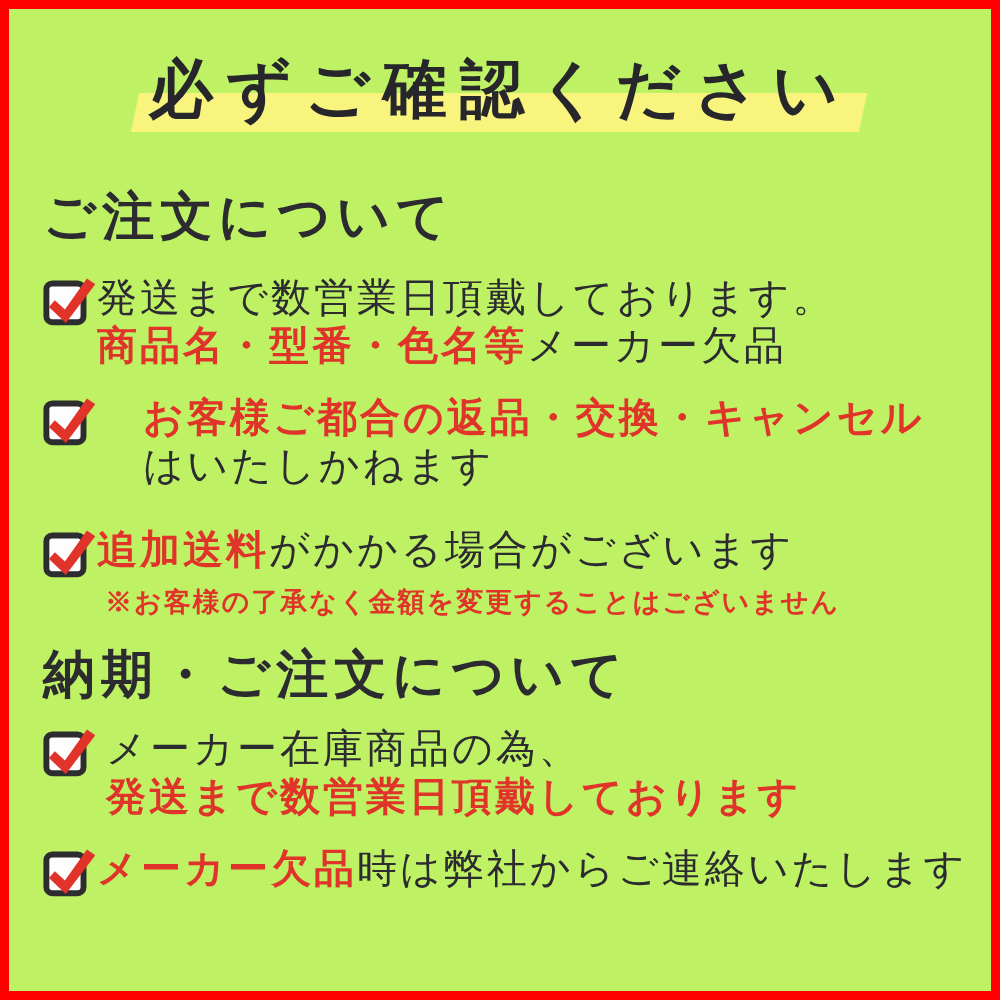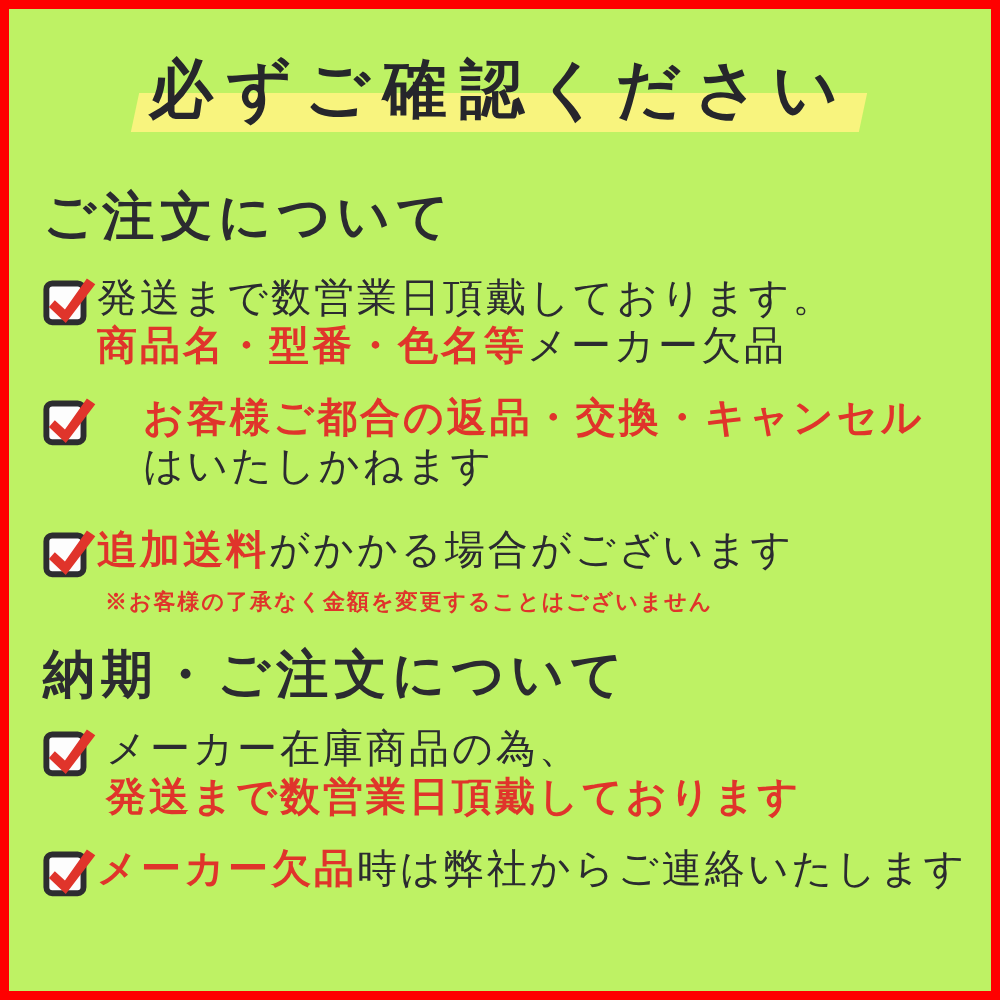--- a/index.html
+++ b/index.html
@@ -88,21 +88,21 @@
     letter-spacing: 3px;
     white-space: nowrap;
   }
   .line { display: block; }
   .t-black { color: #2b2b30; }
   .t-red   { color: #e0342b; font-weight: bold; }
   .note {
     display: block;
     margin-top: 11px;
     margin-left: 8px;
-    font-size: 22px;
+    font-size: 27px;
     line-height: 34px;
     letter-spacing: 2px;
     color: #e0342b;
     font-weight: bold;
     white-space: nowrap;
   }
 </style>
 </head>
 <body>
 

